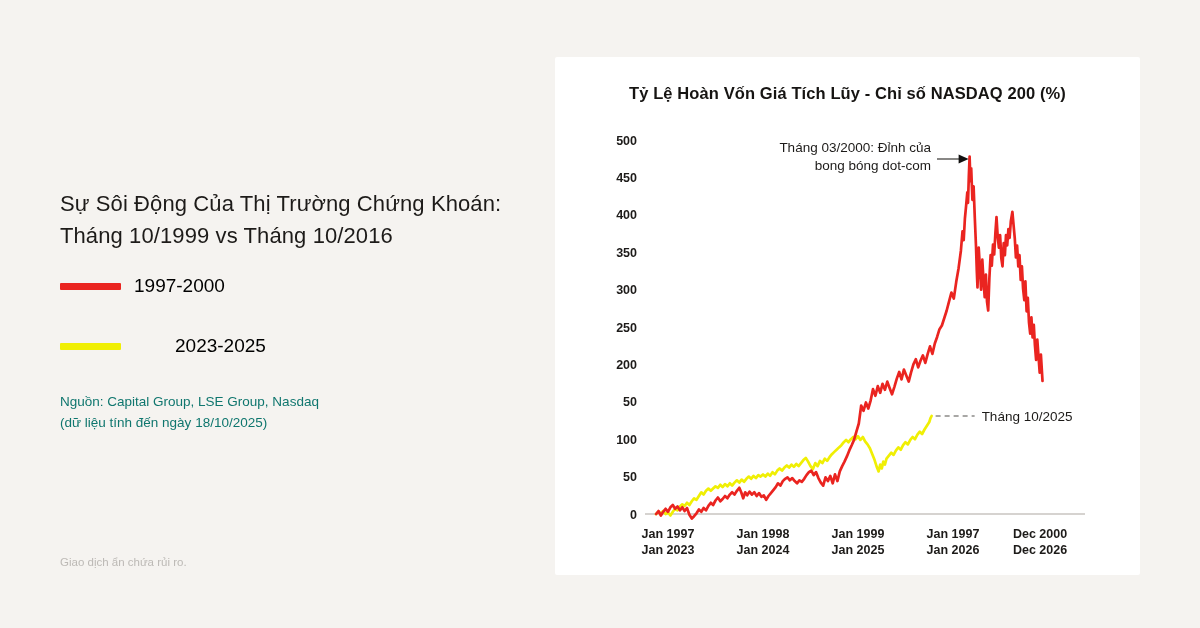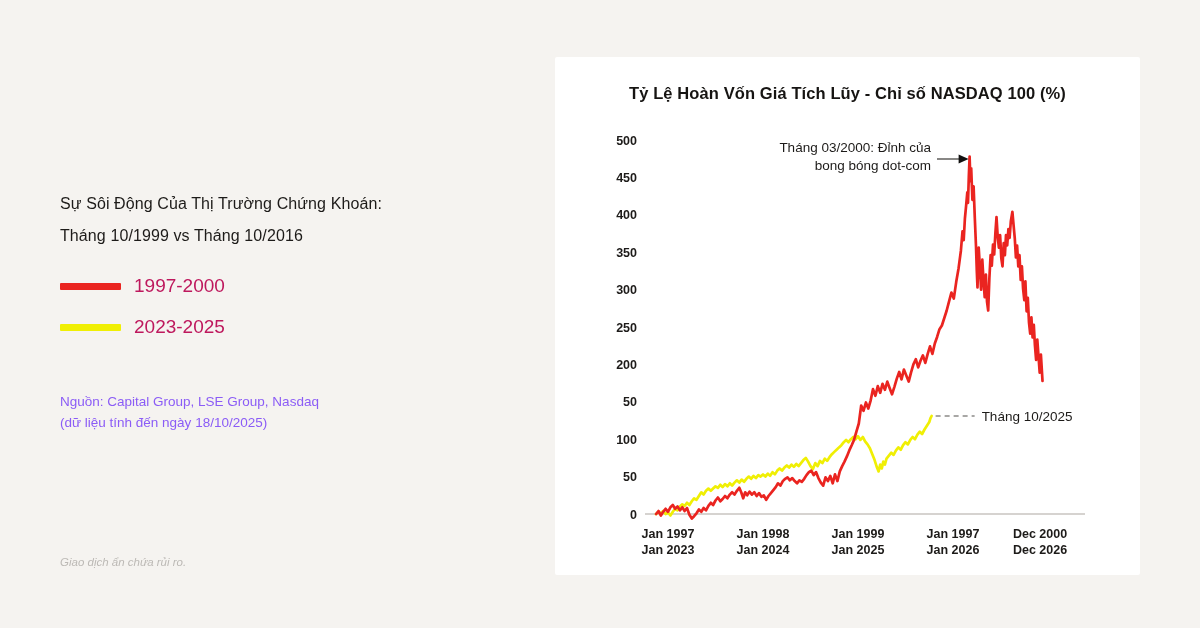--- a/index.html
+++ b/index.html
@@ -7,35 +7,35 @@
     width:1200px;height:628px;overflow:hidden;position:relative;
     background:#f5f3f0;
     font-family:"Liberation Sans", sans-serif;
     -webkit-font-smoothing:antialiased;
   }
   .stage{position:absolute;inset:0;width:1200px;height:628px;}
 
   
   .headline{
     position:absolute;left:60px;top:188px;width:470px;
-    font-size:16px;line-height:32px;font-weight:500;color:#1d1b19;letter-spacing:.1px;
+    font-size:22px;line-height:32px;font-weight:500;color:#1d1b19;letter-spacing:.1px;
   }
   .legend{position:absolute;left:60px;}
   .legend-row{display:flex;align-items:center;height:24px;}
   .legend-1{top:274px;}
-  .legend-2{top:315px;}
+  .legend-2{top:334px;gap:41px;}
   .swatch{width:61px;height:7px;border-radius:1px;background:#ccc;flex:0 0 auto;}
-  .legend-label{margin-left:13px;font-size:19px;font-weight:500;color:#be185d;}
+  .legend-label{margin-left:13px;font-size:19px;font-weight:500;color:#000000;}
   .source{
     position:absolute;left:60px;top:391px;width:420px;
-    font-size:13.5px;line-height:21px;color:#8b5cf6;font-weight:400;
+    font-size:13.5px;line-height:21px;color:#0f766e;font-weight:400;
   }
   .disclaimer{
     position:absolute;left:60px;top:556px;
-    font-size:11.5px;color:#bcb9b5;font-weight:400;font-style:italic;
+    font-size:11.5px;color:#bcb9b5;font-weight:400;
   }
 
   
   .card{
     position:absolute;left:555px;top:57px;width:585px;height:518px;
     background:#ffffff;border-radius:2px;
   }
   .chart-title{
     position:absolute;left:0;top:27px;width:585px;text-align:center;
     font-size:16.5px;font-weight:600;color:#161412;letter-spacing:.1px;
@@ -63,21 +63,21 @@
   </div>
 
   <div class="source">
     <div>Nguồn: Capital Group, LSE Group, Nasdaq</div>
     <div>(dữ liệu tính đến ngày 18/10/2025)</div>
   </div>
 
   <div class="disclaimer">Giao dịch ẩn chứa rủi ro.</div>
 
   <div class="card">
-    <div class="chart-title">Tỷ Lệ Hoàn Vốn Giá Tích Lũy - Chỉ số NASDAQ 100 (%)</div>
+    <div class="chart-title">Tỷ Lệ Hoàn Vốn Giá Tích Lũy - Chỉ số NASDAQ 200 (%)</div>
     <svg id="chart-svg" width="585" height="518" viewBox="0 0 585 518">
         <line x1="90" y1="457" x2="530" y2="457" stroke="#c8c5c1" stroke-width="1.5"></line>
         <text x="82" y="87.5" fill="#1d1b19" text-anchor="end" font-size="12.5" font-weight="600">500</text>
         <text x="82" y="124.89999999999998" fill="#1d1b19" text-anchor="end" font-size="12.5" font-weight="600">450</text>
         <text x="82" y="162.3" fill="#1d1b19" text-anchor="end" font-size="12.5" font-weight="600">400</text>
         <text x="82" y="199.7" fill="#1d1b19" text-anchor="end" font-size="12.5" font-weight="600">350</text>
         <text x="82" y="237.1" fill="#1d1b19" text-anchor="end" font-size="12.5" font-weight="600">300</text>
         <text x="82" y="274.5" fill="#1d1b19" text-anchor="end" font-size="12.5" font-weight="600">250</text>
         <text x="82" y="311.9" fill="#1d1b19" text-anchor="end" font-size="12.5" font-weight="600">200</text>
         <text x="82" y="349.3" fill="#1d1b19" text-anchor="end" font-size="12.5" font-weight="600">50</text>

